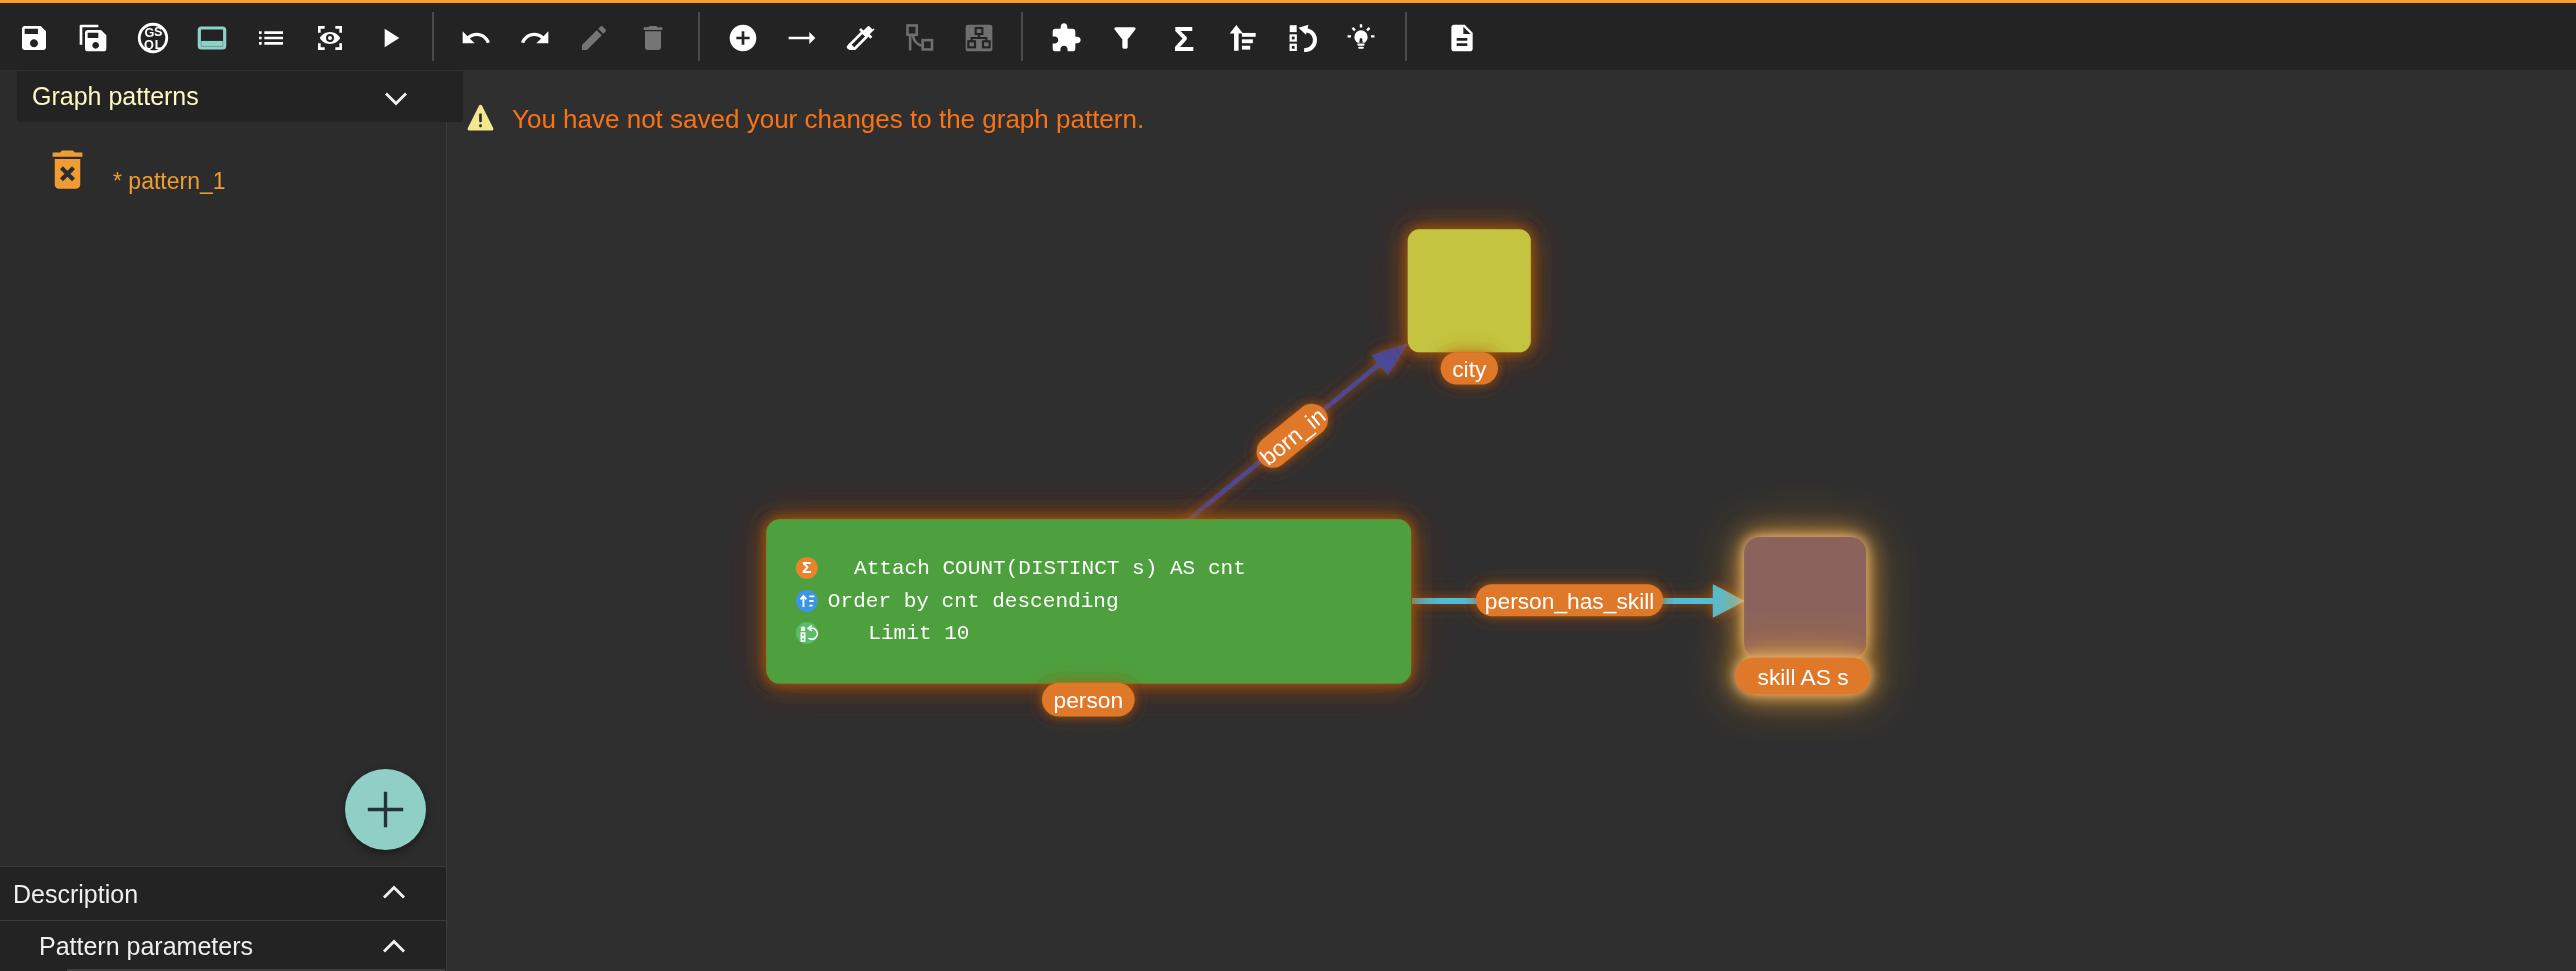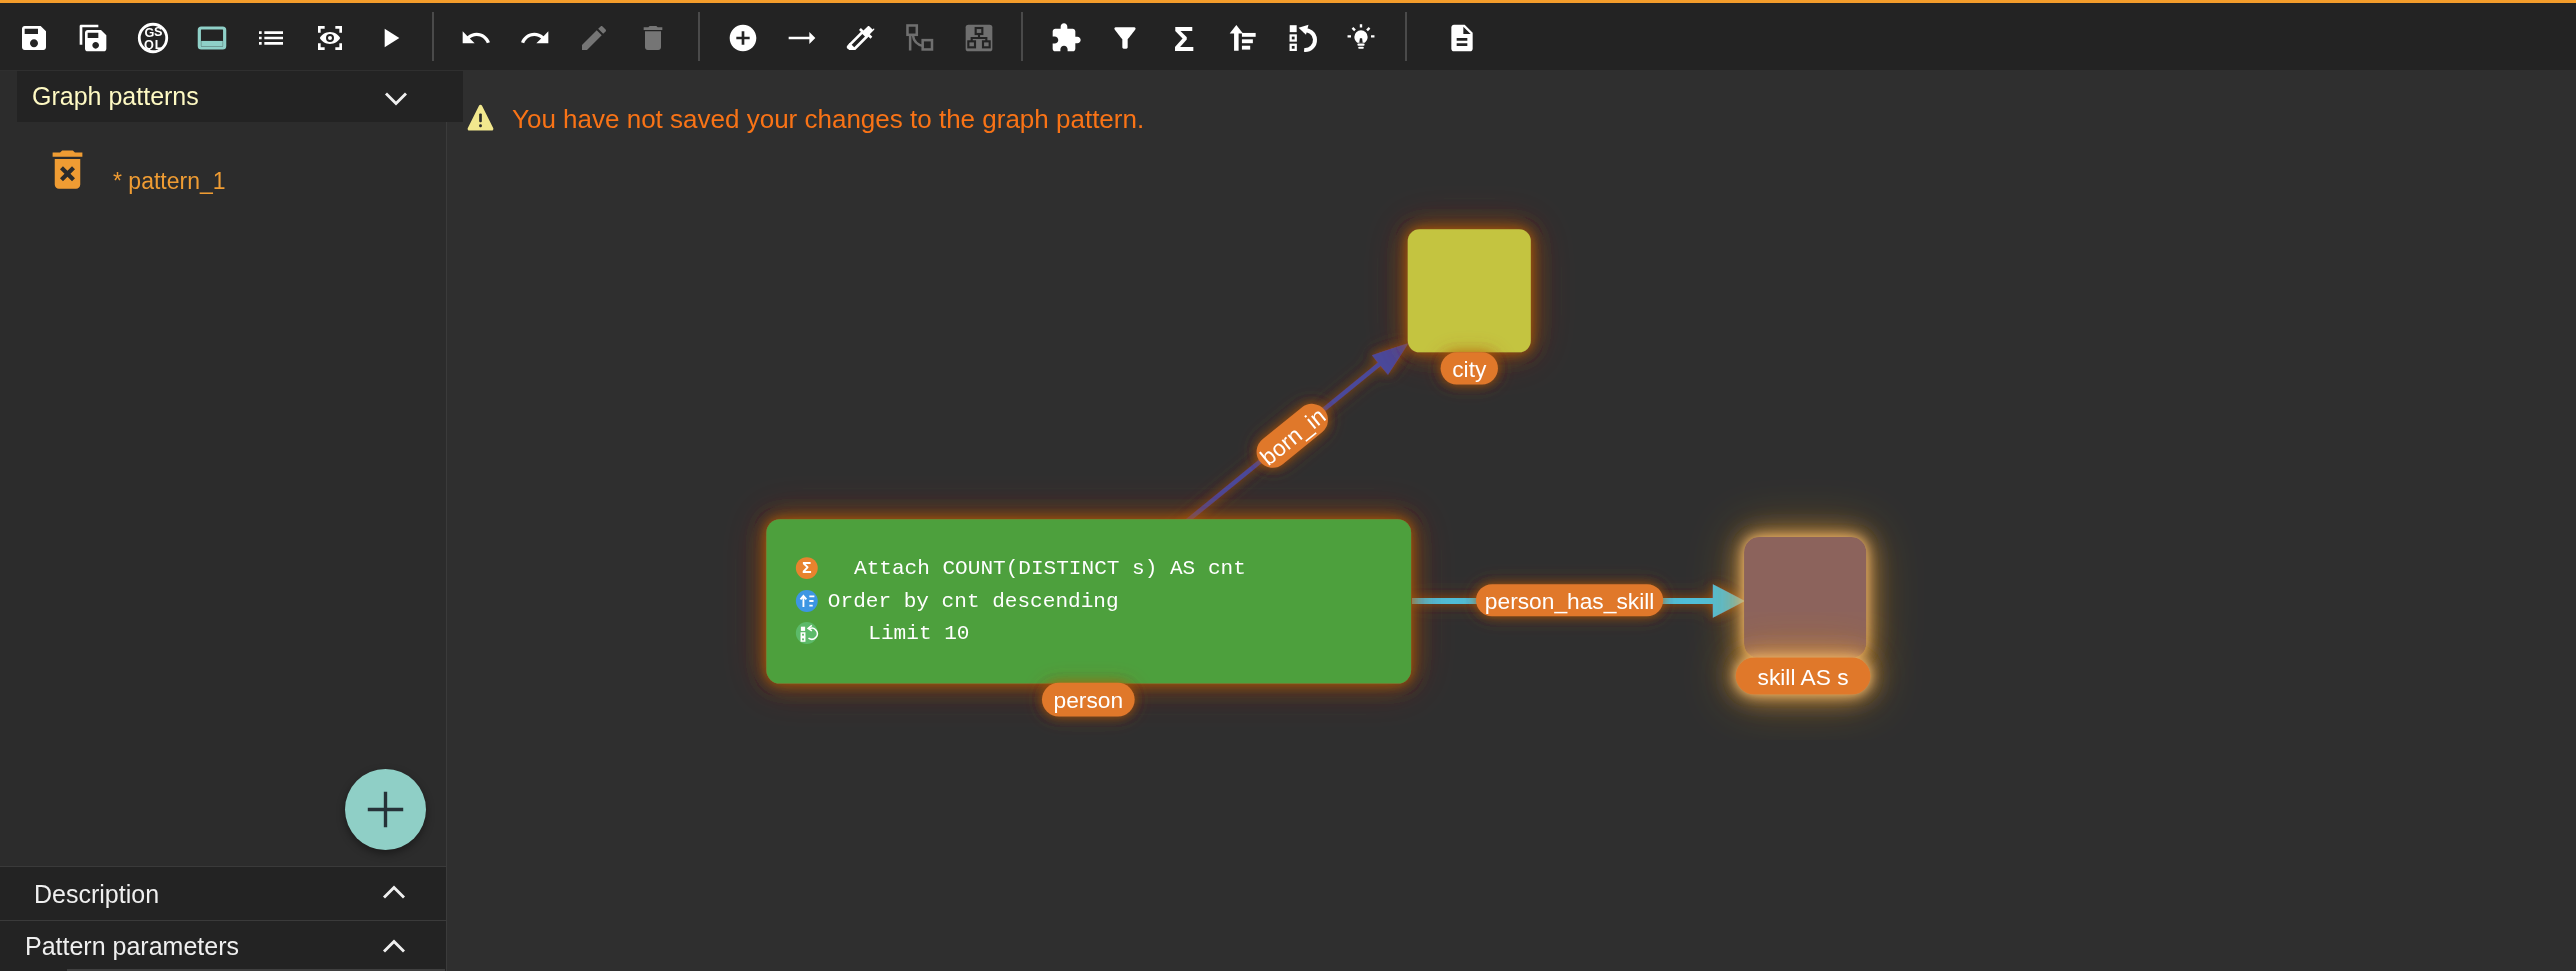--- a/index.html
+++ b/index.html
@@ -4,22 +4,22 @@
 <style>
   html,body{margin:0;padding:0;-webkit-font-smoothing:antialiased;}
   body{width:2576px;height:971px;background:#2f2f2f;font-family:"Liberation Sans",sans-serif;overflow:hidden;position:relative;}
   .abs{position:absolute;}
   #topstrip{left:0;top:0;width:2576px;height:3.4px;background:#F49D2B;}
   #toolbar{left:0;top:3.4px;width:2576px;height:67px;background:#232323;}
   .tsep{position:absolute;top:11.8px;width:1.7px;height:49px;background:#4a4a4a;}
   .ticon{position:absolute;top:22px;width:32px;height:32px;}
   #sidebar{left:0;top:71px;width:446px;height:900px;background:#2c2c2c;border-right:1.7px solid #3b3b3b;}
   #gp-head{left:0;top:71px;width:446px;height:51px;background:#232323;color:#fef9c3;font-size:25px;line-height:51px;padding-left:15px;box-sizing:border-box;margin-left:17px;}
-  #desc-head{left:0;top:866px;width:446px;height:54px;background:#232323;color:#efefef;font-size:25px;line-height:54px;padding-left:34px;box-sizing:border-box;border-top:0.8px solid #3a3a3a;}
-  #pp-head{left:0;top:920px;width:446px;height:51px;background:#232323;color:#efefef;font-size:25px;line-height:51px;padding-left:25px;box-sizing:border-box;border-top:0.8px solid #3a3a3a;}
+  #desc-head{left:0;top:866px;width:446px;height:54px;background:#232323;color:#efefef;font-size:25px;line-height:54px;padding-left:13px;box-sizing:border-box;border-top:0.8px solid #3a3a3a;}
+  #pp-head{left:0;top:920px;width:446px;height:51px;background:#232323;color:#efefef;font-size:25px;line-height:51px;padding-left:39px;box-sizing:border-box;border-top:0.8px solid #3a3a3a;}
   #ppline{left:67px;top:969px;width:378px;height:1.7px;background:#3f3f3f;}
   #fab{left:345px;top:769px;width:81px;height:81px;border-radius:50%;background:#8FCFC6;box-shadow:0 3.4px 8.4px rgba(0,0,0,.4);}
   #warn{left:465px;top:93px;width:1264px;height:51px;color:#f97316;font-size:26px;}
   #pattern-item{left:113px;top:168px;color:#EF9C33;font-size:23px;}
 </style>
 </head>
 <body>
 <div class="abs" id="topstrip"></div>
 <div class="abs" id="toolbar"></div>
 <div class="abs" id="sidebar"></div>

